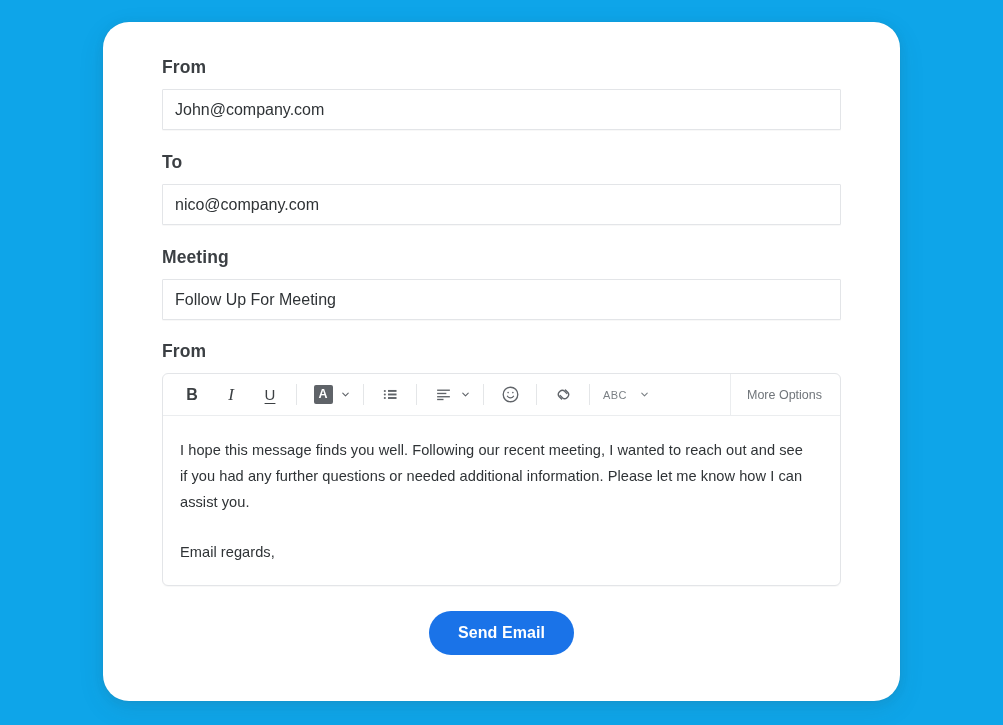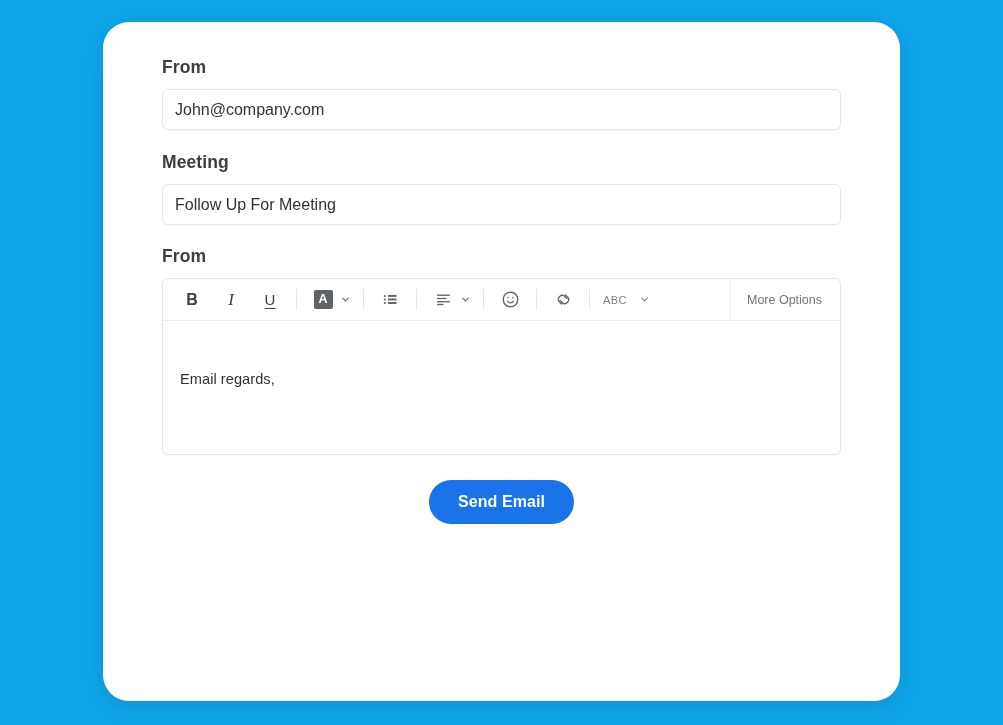--- a/index.html
+++ b/index.html
@@ -51,21 +51,21 @@
     line-height: 22px;
     margin: 0 0 11px 0;
   }
 
   
   .text-input {
     display: block;
     width: 679px;
     height: 41px;
     border: 1px solid #e3e5e8;
-    border-radius: 6px;
+    border-radius: 1px;
     background: #ffffff;
     font-family: "Liberation Sans", sans-serif;
     font-size: 16px;
     color: #2f3336;
     padding: 0 0 0 12px;
     outline: none;
     box-shadow: 0 1px 1px rgba(60,64,67,0.035);
   }
   .text-input::placeholder { color: #9aa0a6; }
 
@@ -233,20 +233,24 @@
 <div class="page">
 
   <div class="card">
     <div class="card-inner">
 
       <div class="field-block">
         <div class="field-label">From</div>
         <input class="text-input" type="text" readonly="" value="John@company.com" style="">
       </div>
 
+      <div class="field-block">
+        <div class="field-label">To</div>
+        <input class="text-input" type="text" readonly="" value="nico@company.com" style="">
+      </div>
 
       <div class="field-block last">
         <div class="field-label">Meeting</div>
         <input class="text-input" type="text" readonly="" value="Follow Up For Meeting" style="">
       </div>
 
       <div class="field-label">From</div>
 
       <div class="editor">
 
@@ -336,20 +340,21 @@
           </div>
 
           <div class="tb-spacer"></div>
 
           <div class="tb-sep-tall"></div>
 
           <div class="more-options">More Options</div>
         </div>
 
         <div class="editor-body">
+          <p class="msg-para">I hope this message finds you well. Following our recent meeting, I wanted to reach out and see if you had any further questions or needed additional information. Please let me know how I can assist you.</p>
           <p class="msg-para sig">Email regards,</p>
         </div>
       </div>
 
       <div class="send-row">
         <button class="send-btn">Send Email</button>
       </div>
 
     </div>
   </div>

